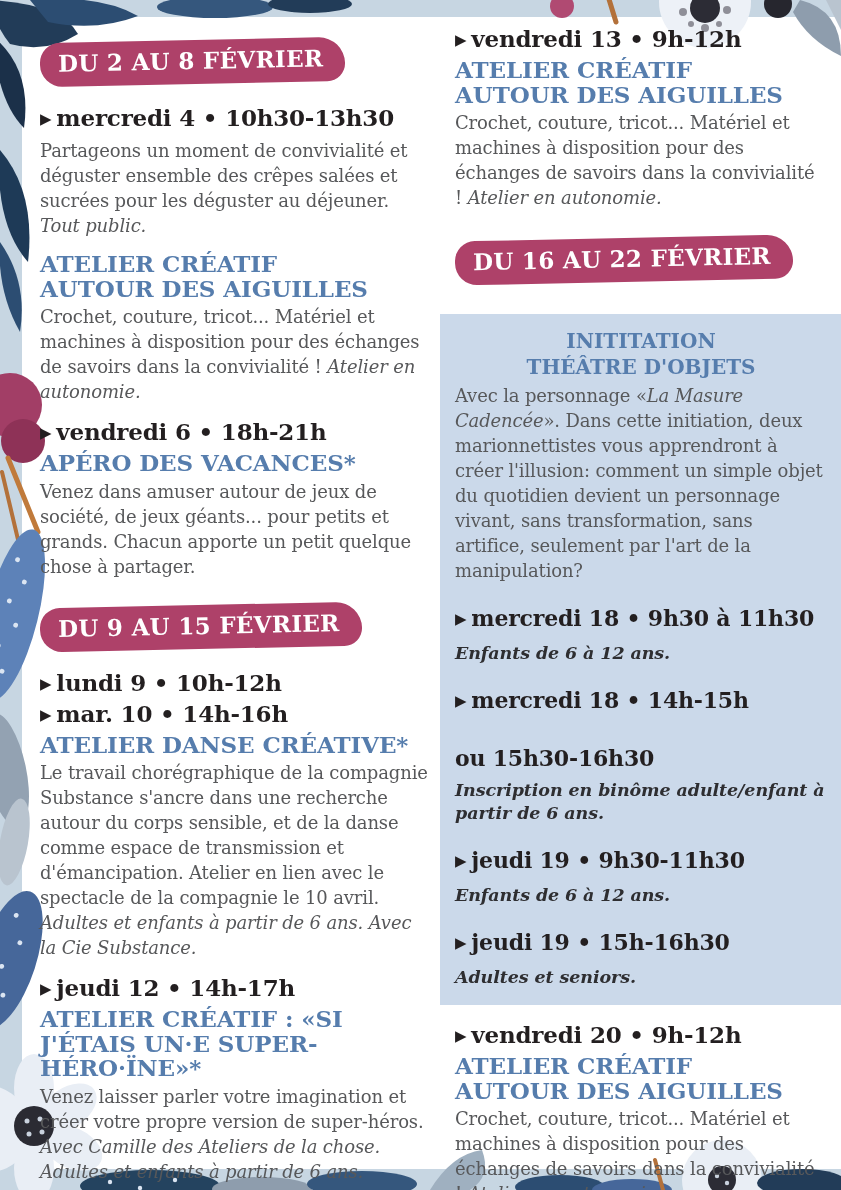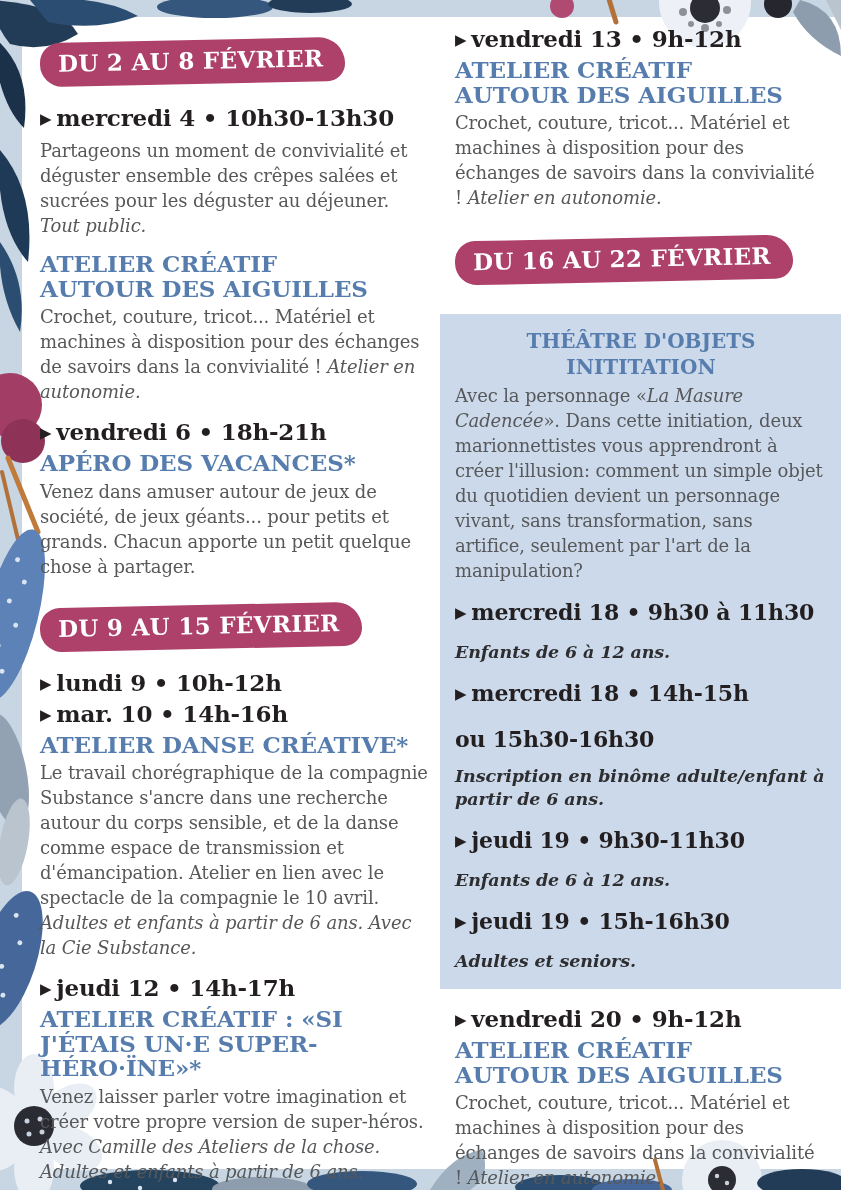--- a/index.html
+++ b/index.html
@@ -65,24 +65,24 @@
   }
   .box-title{
     text-align:center;font-weight:bold;color:var(--heading-blue);
     font-size:20px;line-height:26px;margin:0;
   }
   .box-note{
     margin:4px 0 0 0;font-size:17.5px;line-height:24px;
     font-style:italic;color:var(--body-gray);letter-spacing:-0.1px;
   }
   .session{margin-top:13px;}
-  .session .date-line{font-size:22px;line-height:27px;margin-top:16px;}
+  .session .date-line{font-size:22px;line-height:39px;margin-top:16px;}
   .audience{
     font-size:17.5px;line-height:23px;font-weight:bold;font-style:italic;
-    color:#2e2e31;letter-spacing:-0.1px;margin-top:12px;
+    color:#2e2e31;letter-spacing:-0.1px;margin-top:1px;
   }
 </style>
 </head>
 <body>
 
 <div class="page">
 
   <svg class="border-art" width="841" height="1190" viewBox="0 0 841 1190" xmlns="http://www.w3.org/2000/svg">
 
     <rect x="0" y="0" width="841" height="17" fill="#c7d6e2"></rect>
@@ -227,22 +227,22 @@
       <section class="event">
         <div class="date-line"><span class="tri">▶</span><span>vendredi 13 • 9h-12h</span></div>
         <h3 class="etitle">ATELIER CRÉATIF</h3>
         <h3 class="etitle tight">AUTOUR DES AIGUILLES</h3>
         <p class="body"><span>Crochet, couture, tricot... Matériel et machines à disposition pour des échanges de savoirs dans la convivialité !</span> <em>Atelier en autonomie.</em></p>
       </section>
 
       <div class="badge third">DU 16 AU 22 FÉVRIER</div>
 
       <div class="theme-box">
+        <h2 class="box-title">INITITATION</h2>
         <h2 class="box-title">THÉÂTRE D'OBJETS</h2>
-        <h2 class="box-title">INITITATION</h2>
         <p class="body"><span>Avec la personnage «</span><em>La Masure Cadencée</em><span>». Dans cette initiation, deux marionnettistes vous apprendront à créer l'illusion: comment un simple objet du quotidien devient un personnage vivant, sans transformation, sans artifice, seulement par l'art de la manipulation?</span></p>
 
         <div class="session">
           <div class="date-line"><span class="tri">▶</span><span>mercredi 18 • 9h30 à 11h30</span></div>
           <div class="audience">Enfants de 6 à 12 ans.</div>
         </div>
 
         <div class="session">
           <div class="date-line"><span class="tri">▶</span><span>mercredi 18 • 14h-15h</span></div>
           <div class="date-line"><span>ou 15h30-16h30</span></div>

